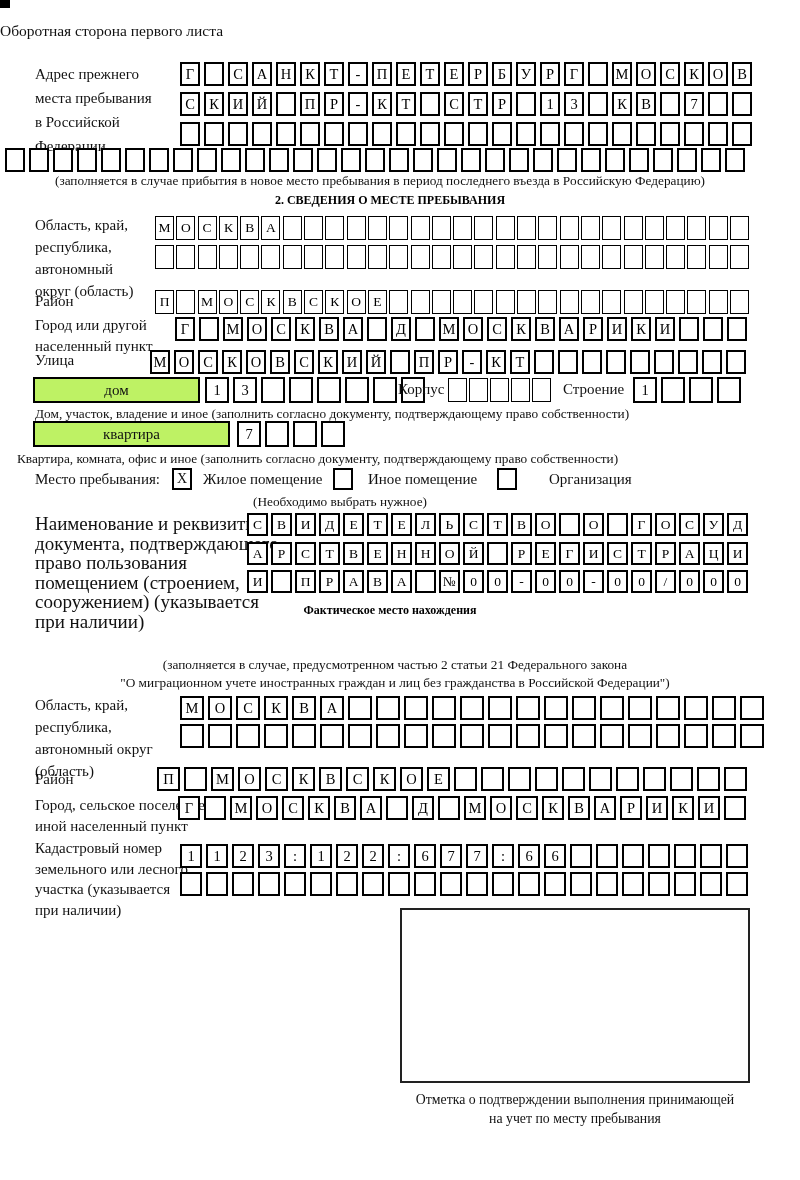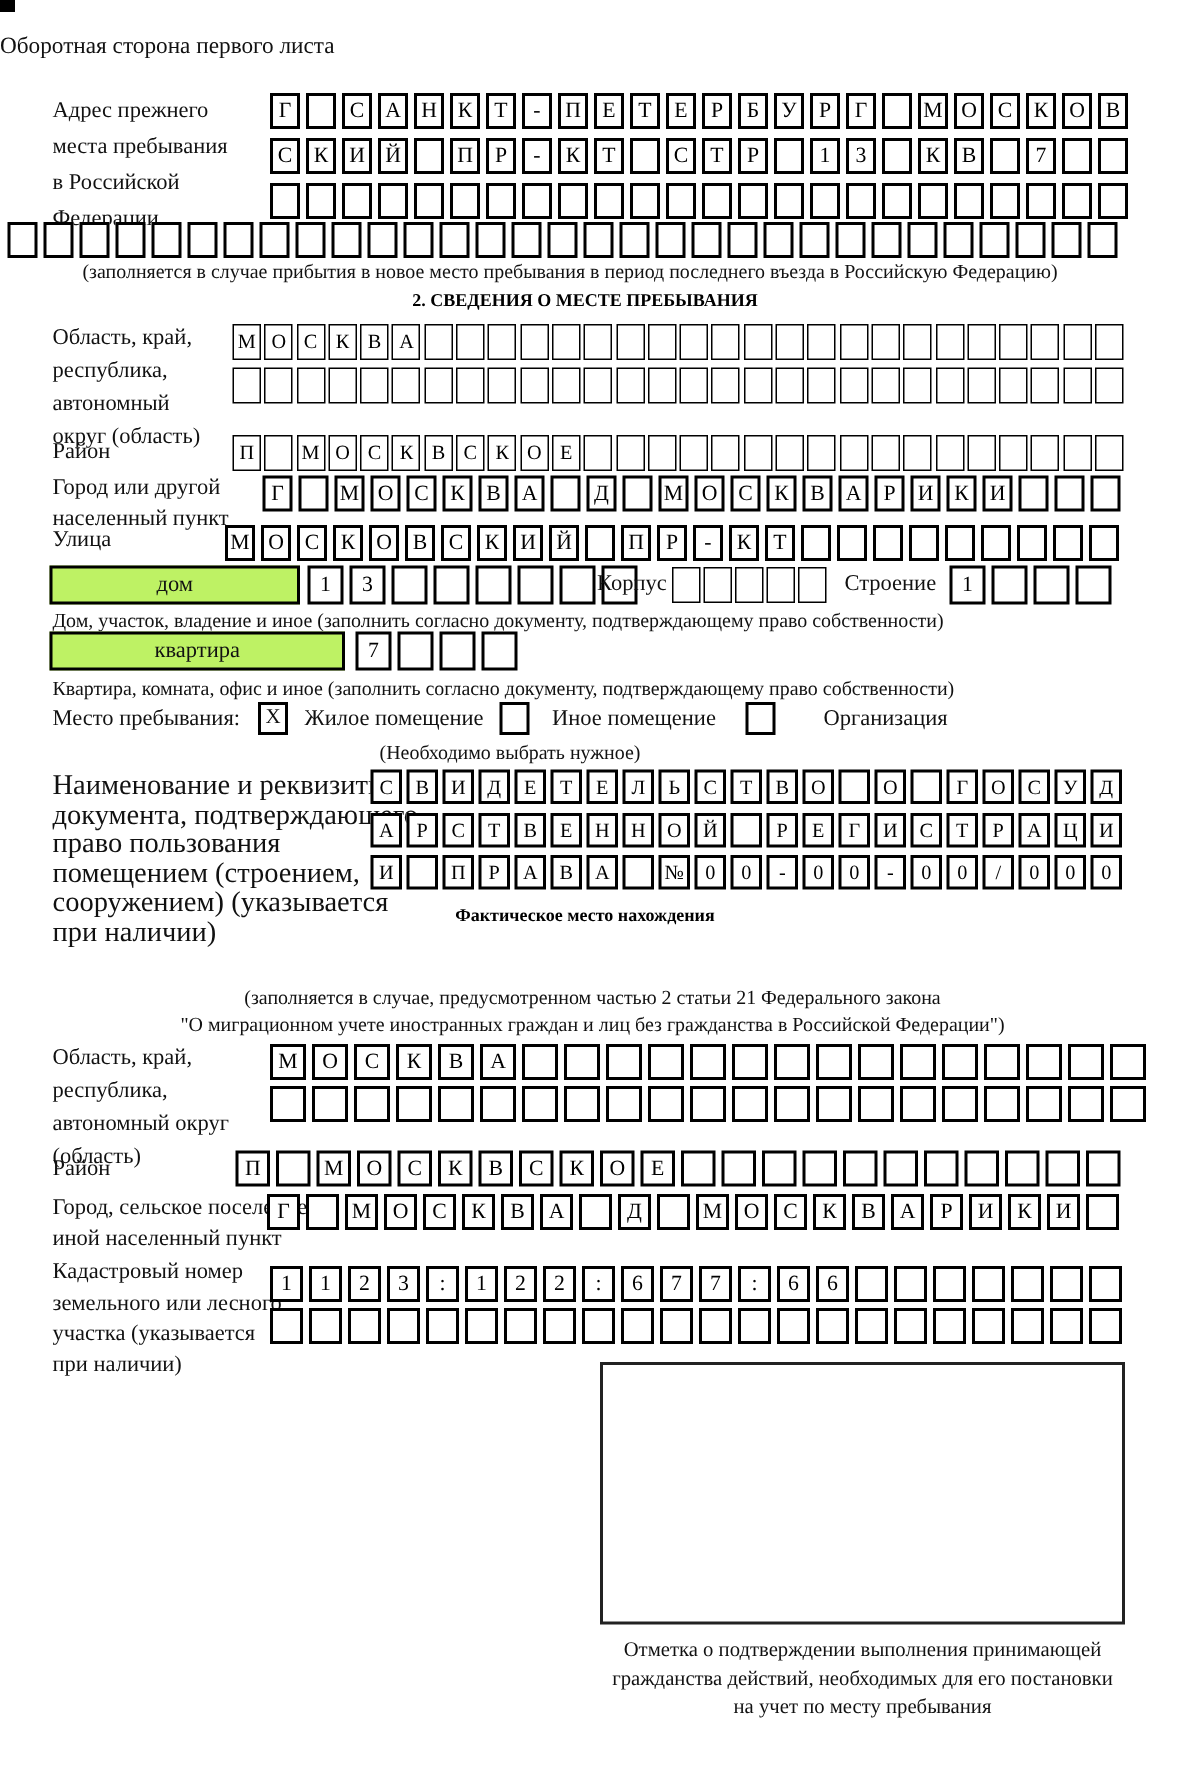--- a/index.html
+++ b/index.html
@@ -354,21 +354,21 @@
   </div>
 <div class="abs cap" style="left:35px;top:406px">Дом, участок, владение и иное (заполнить согласно документу, подтверждающему право собственности)</div>
 
 <div class="abs nbx" style="left:33px;top:421px;width:197px;height:26px">квартира</div>
 <div class="abs cells sz-i" style="left:237px;top:421px">
     <span class="cb">7</span>
     <span class="cb"></span>
     <span class="cb"></span>
     <span class="cb"></span>
   </div>
-<div class="abs cap" style="left:35px;top:451px">Квартира, комната, офис и иное (заполнить согласно документу, подтверждающему право собственности)</div>
+<div class="abs cap" style="left:17px;top:451px">Квартира, комната, офис и иное (заполнить согласно документу, подтверждающему право собственности)</div>
 
 <div class="abs lbl" style="left:35px;top:471px">Место пребывания:</div>
 <div class="abs chk" style="left:172px;top:468px">X</div>
 <div class="abs lbl" style="left:203px;top:471px">Жилое помещение</div>
 <div class="abs chk" style="left:333px;top:468px"></div>
 <div class="abs lbl" style="left:368px;top:471px">Иное помещение</div>
 <div class="abs chk" style="left:497px;top:468px"></div>
 <div class="abs lbl" style="left:549px;top:471px">Организация</div>
 <div class="abs cap ctr" style="left:225px;top:494px;width:230px">(Необходимо выбрать нужное)</div>
 
@@ -613,15 +613,14 @@
     <span class="cb"></span>
     <span class="cb"></span>
     <span class="cb"></span>
     <span class="cb"></span>
     <span class="cb"></span>
   </div>
 
 <div class="abs stamp-box" style="left:400px;top:908px;width:350px;height:175px"></div>
 <div class="abs cap ctr lines" style="left:385px;top:1090px;width:380px;line-height:19px;font-size:13.8px">
     <div>Отметка о подтверждении выполнения принимающей</div>
-    <div>гражданства действий, необходимых для его постановки</div>
     <div>на учет по месту пребывания</div>
   </div>
 
 </body></html>

